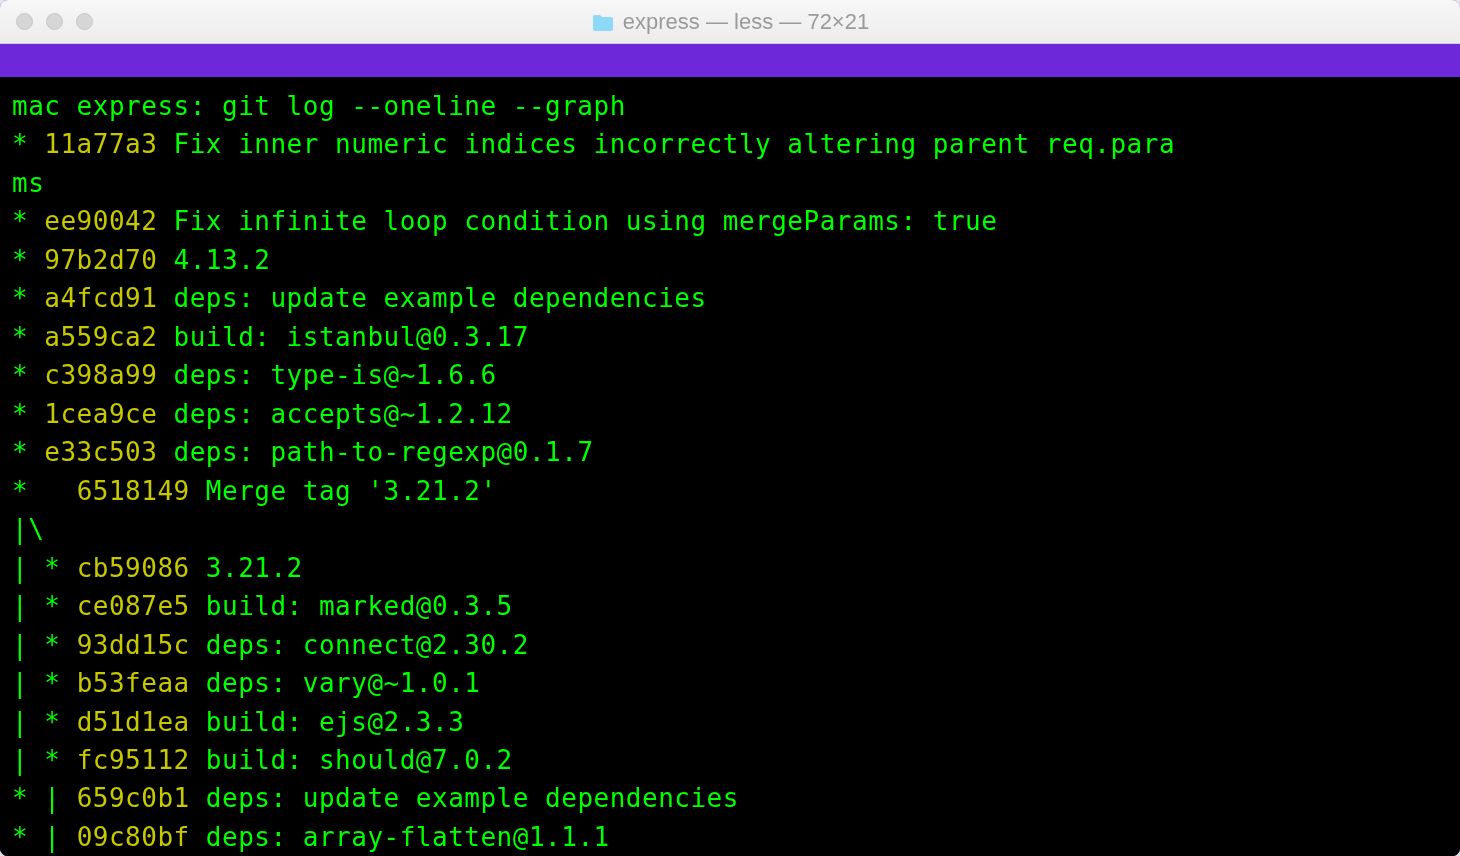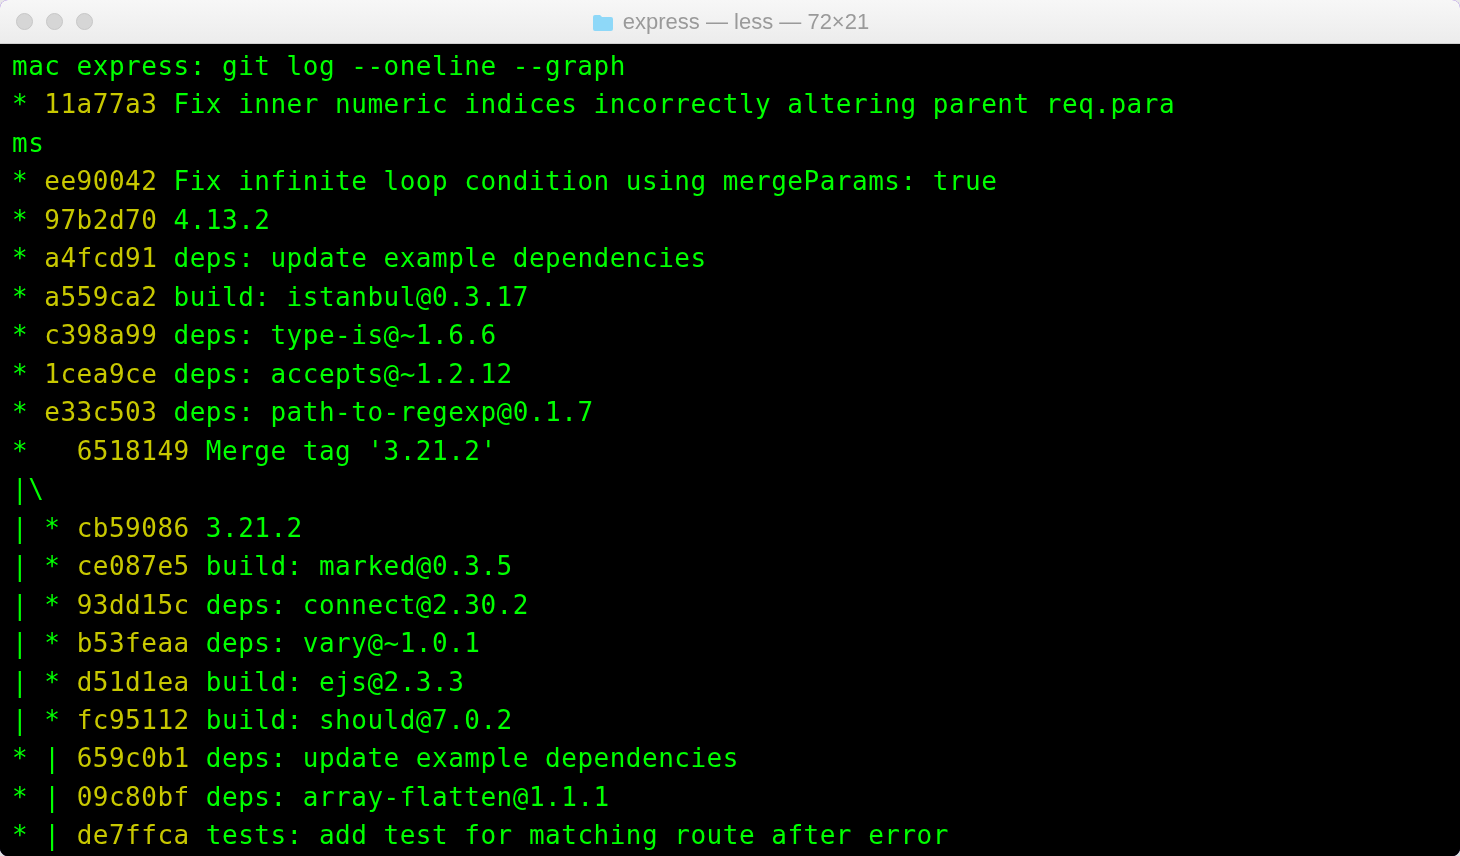--- a/index.html
+++ b/index.html
@@ -67,23 +67,24 @@
       display: inline-block;
     }
     .folder-icon svg {
       width: 24px;
       height: 20px;
       display: block;
     }
     .terminal {
       flex: 1;
       background: #000;
-      padding: 1px 10px;
+      padding: 8px 10px;
       overflow: hidden;
       border: 2px solid #000;
+      margin-top: 33px;
     }
     .terminal-content {
       font-family: "Menlo", "Monaco", "Consolas", monospace;
       font-size: 26px;
       line-height: 1.48;
       color: #00ff00;
       white-space: pre-wrap;
       word-break: break-all;
       font-weight: 500;
       letter-spacing: 0.5px;

